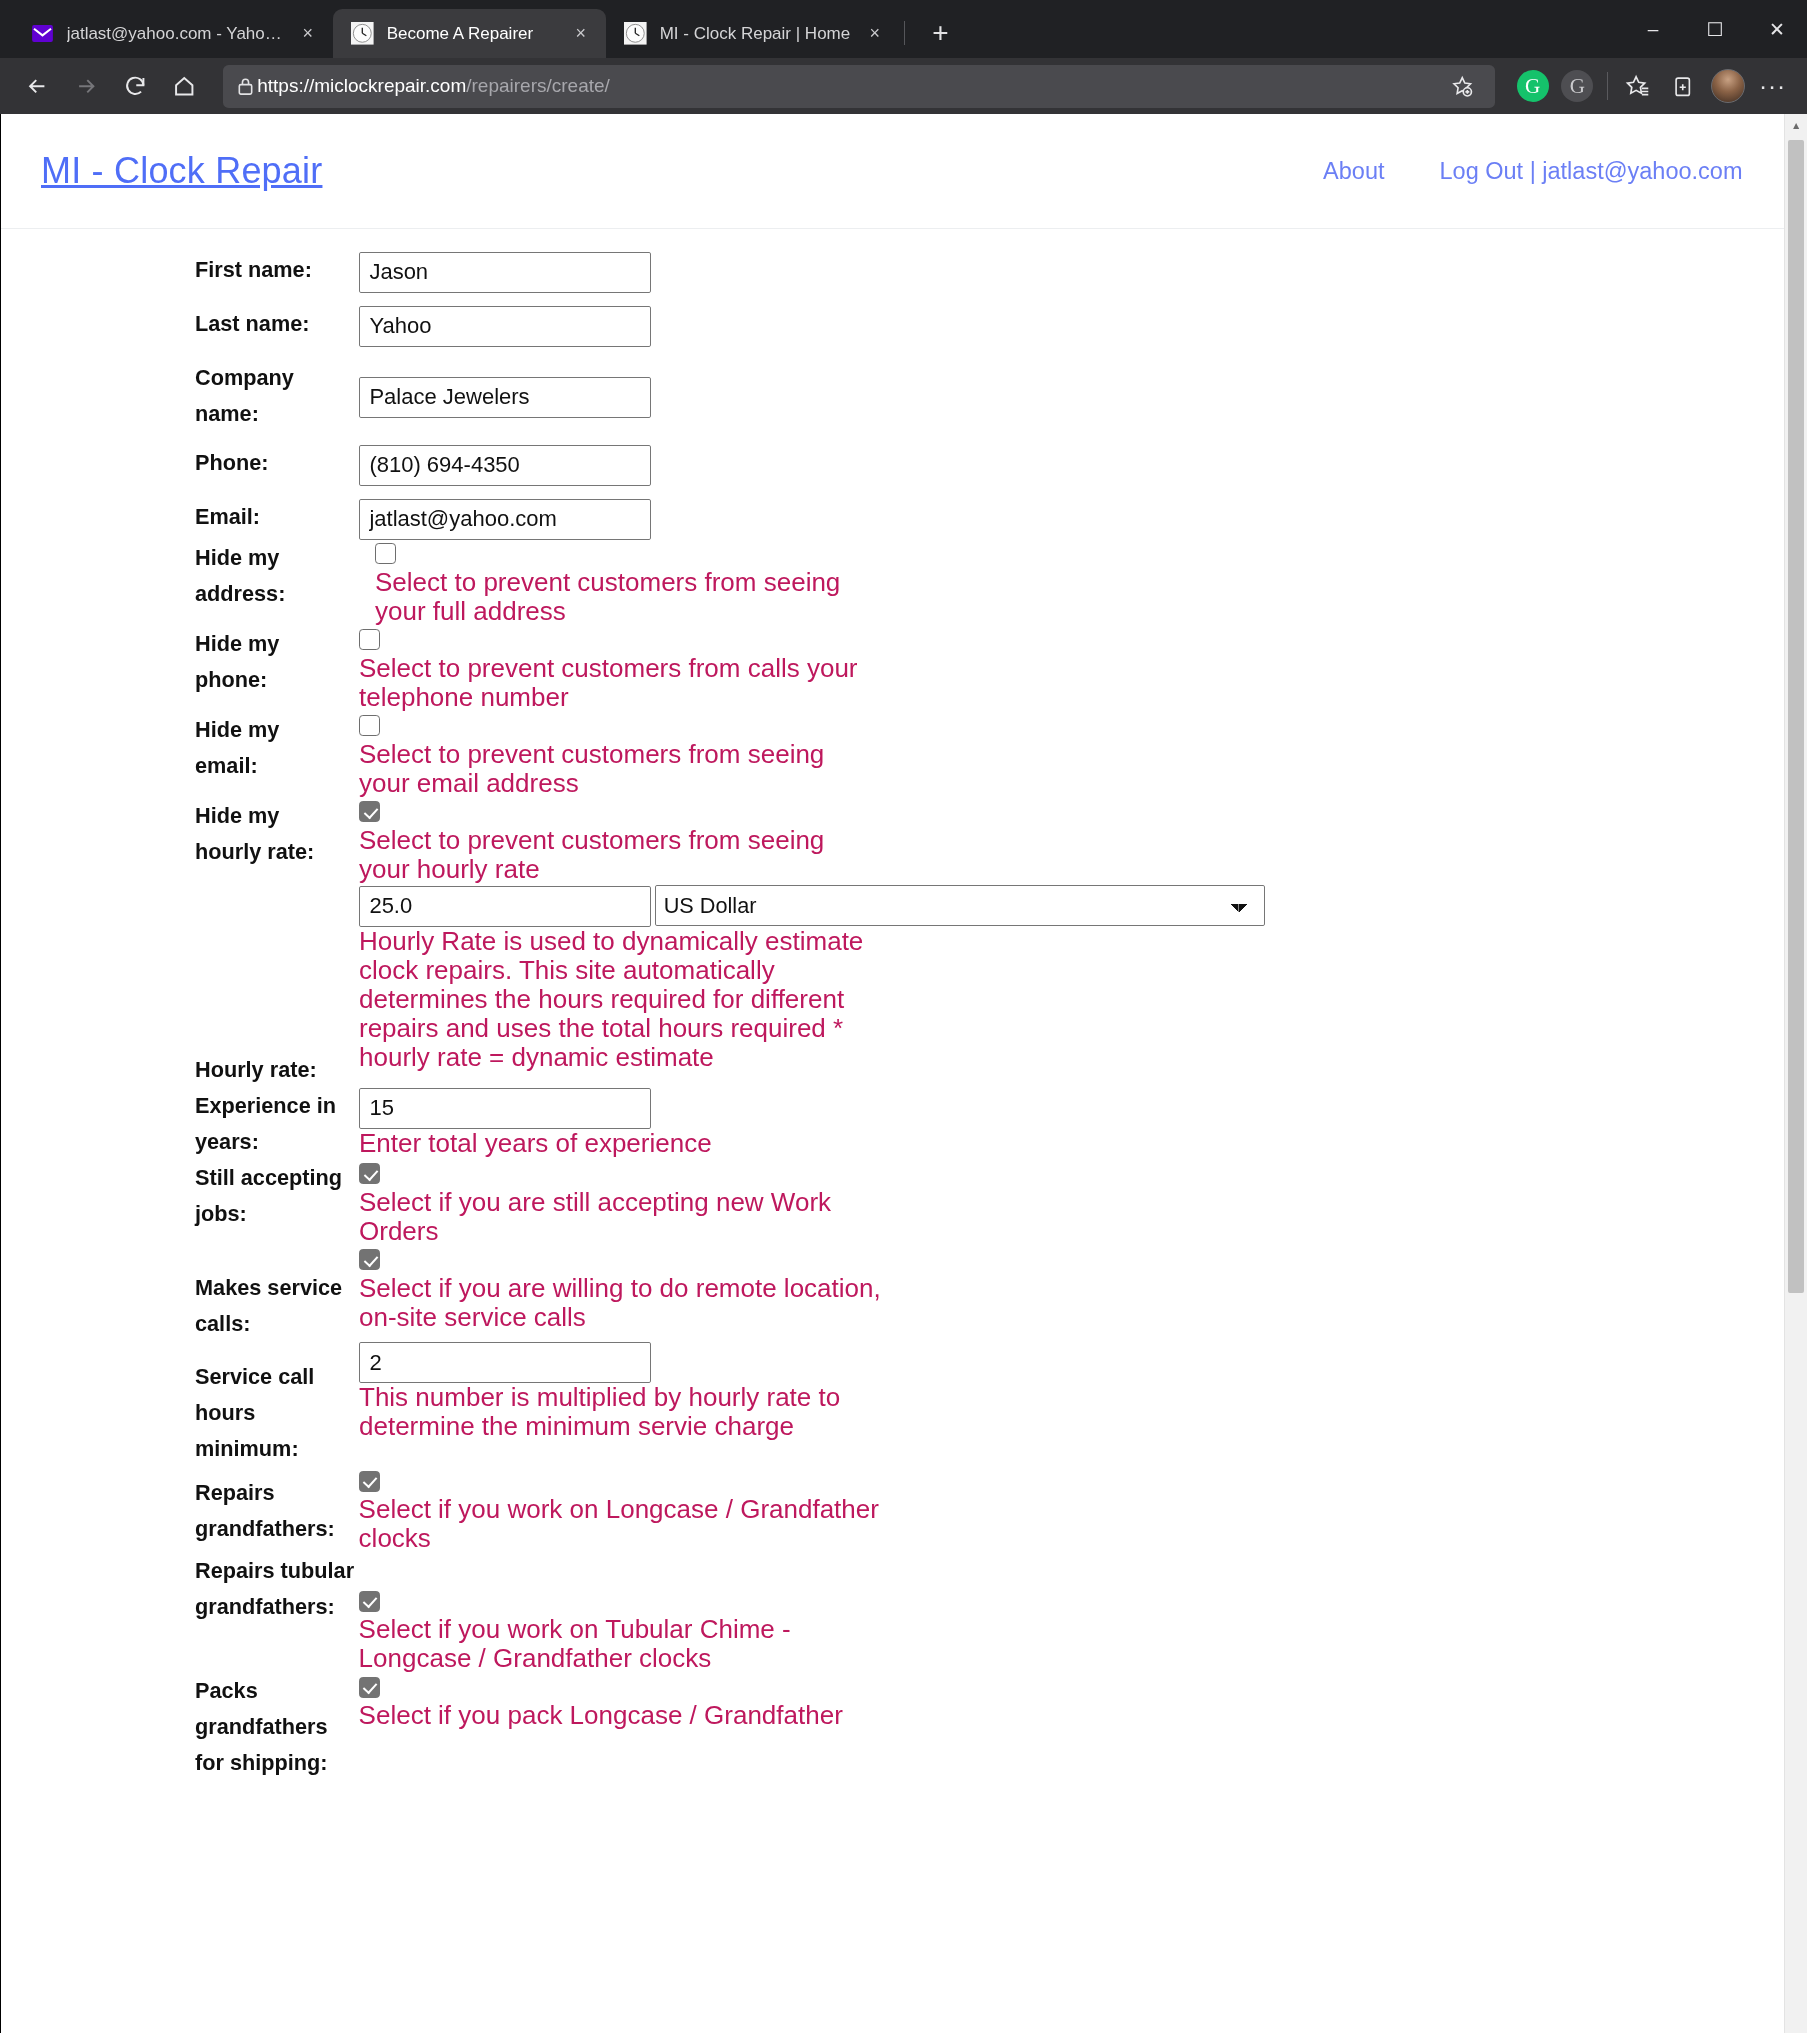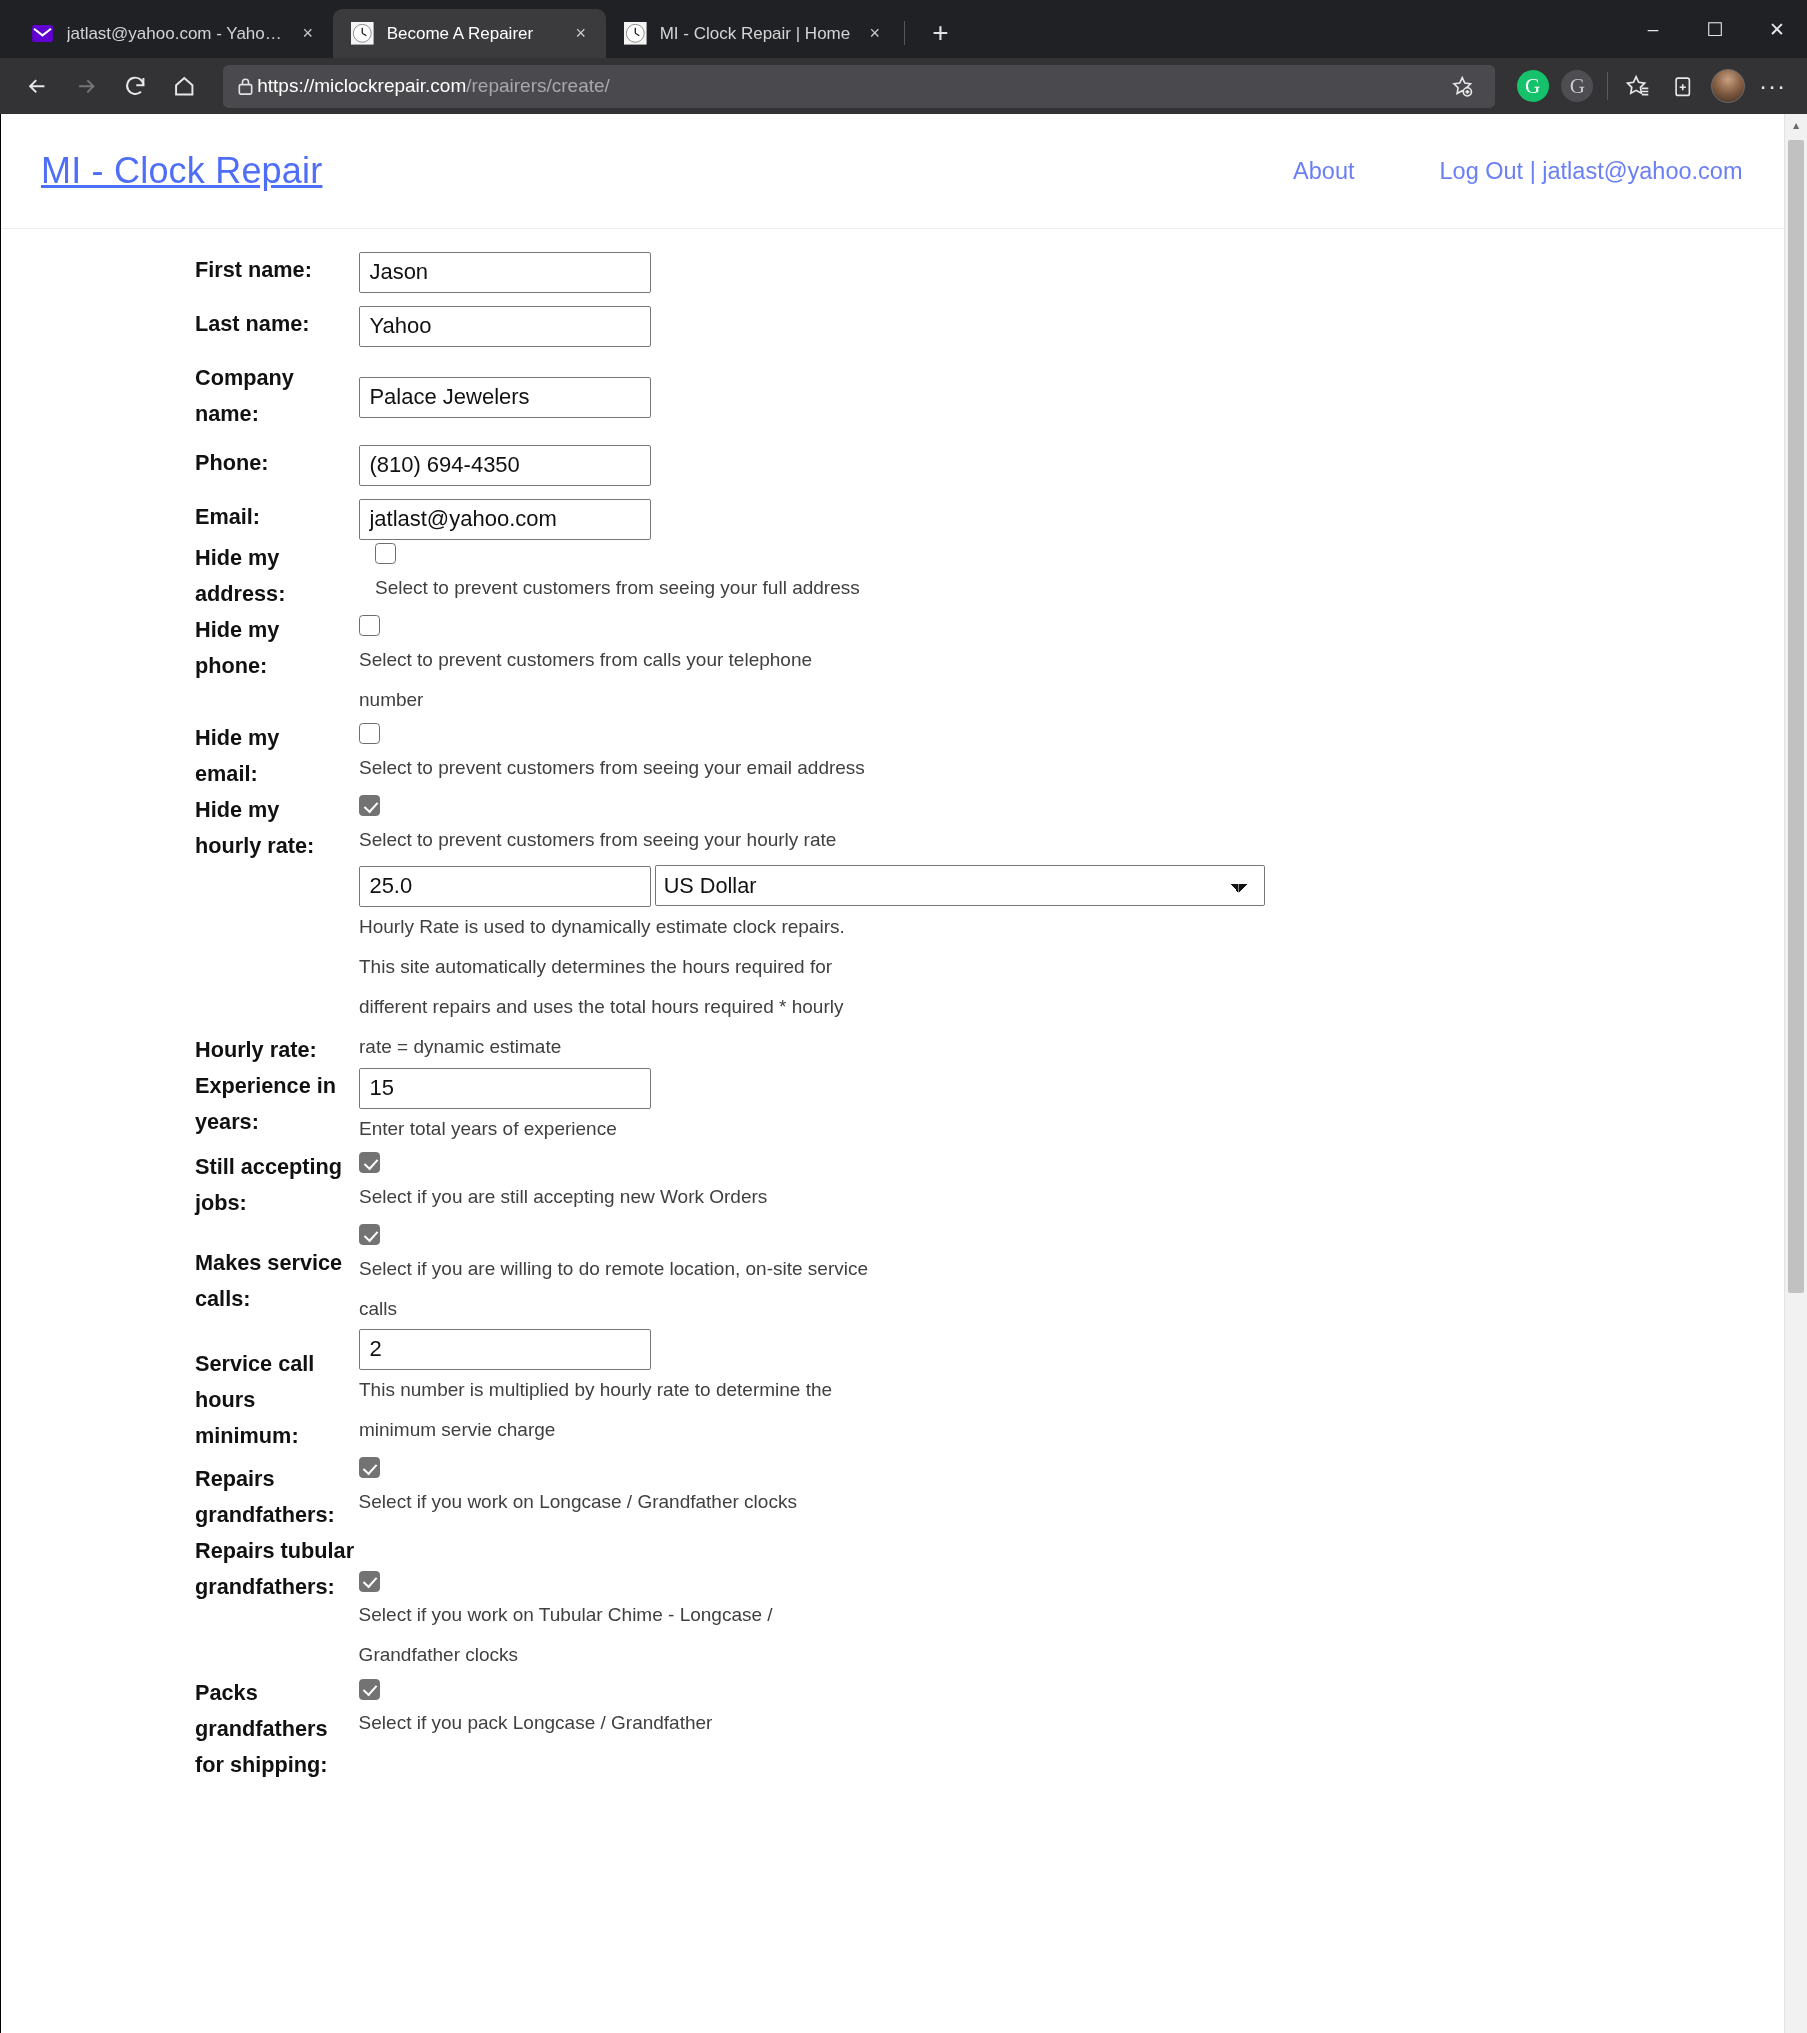--- a/index.html
+++ b/index.html
@@ -65,21 +65,21 @@
   
   .viewport { flex: 1 1 auto; background: #ffffff; position: relative; overflow: hidden;
     border-left: 1.9px solid #000; }
   .page { position:absolute; inset:0 24.5px 0 0; background:#fff; overflow:hidden; }
 
   .site-header {
     height: 115px; display:flex; align-items:center; padding: 0 41px 0 40px;
     border-bottom: 0.9px solid #eceef0;
   }
   .brand { font-size: 36px; color: #4f6ef7; font-weight: 400; letter-spacing: 0.2px; }
-  .nav { margin-left:auto; display:flex; align-items:center; gap: 85px; }
+  .nav { margin-left:auto; display:flex; align-items:center; gap: 55px; }
   .nav a { color:#6b7ff5; font-size: 23.5px; text-decoration:none; white-space:nowrap; }
 
   
   .form { padding: 22.6px 0 0 0; }
   .row { display: flex; align-items: flex-start; padding: 0 0 0 194px; }
   .lbl {
     width: 164px; flex: 0 0 164px; padding-right: 11.3px;
     font-size: 21.7px; font-weight: bold; color: #111; line-height: 36px;
   }
   .fld { flex: 1 1 auto; min-width: 0; }
@@ -94,21 +94,21 @@
     font-size: 21.7px; padding: 0 7.5px; color:#111; background:#fff;
     font-family:"Liberation Sans", sans-serif; outline:none;
     -webkit-appearance:none; appearance:none;
     background-image:
       linear-gradient(45deg, transparent 50%, #111 50%),
       linear-gradient(135deg, #111 50%, transparent 50%);
     background-position: calc(100% - 25.4px) 18px, calc(100% - 17px) 18px;
     background-size: 8.5px 8.5px, 8.5px 8.5px;
     background-repeat: no-repeat;
   }
-  .help { font-size: 19px; color:#404040; line-height: 40px; max-width: 516px; }
+  .help { font-size: 26px; color:#be185d; line-height: 29px; max-width: 516px; }
   .cb {
     width: 21px; height: 21px; border:0.9px solid #6e6e6e; border-radius:3.8px;
     background:#fff; display:inline-block; position:relative; vertical-align:middle;
   }
   .cb.on { background:#737373; border-color:#737373; }
   .cb.on::after {
     content:""; position:absolute; left:6.6px; top:2.8px; width:5.6px; height:11.3px;
     border:solid #fff; border-width:0 2.4px 2.4px 0; transform: rotate(42deg);
   }
   .cbwrap { height: 28px; display:flex; align-items:center; }

